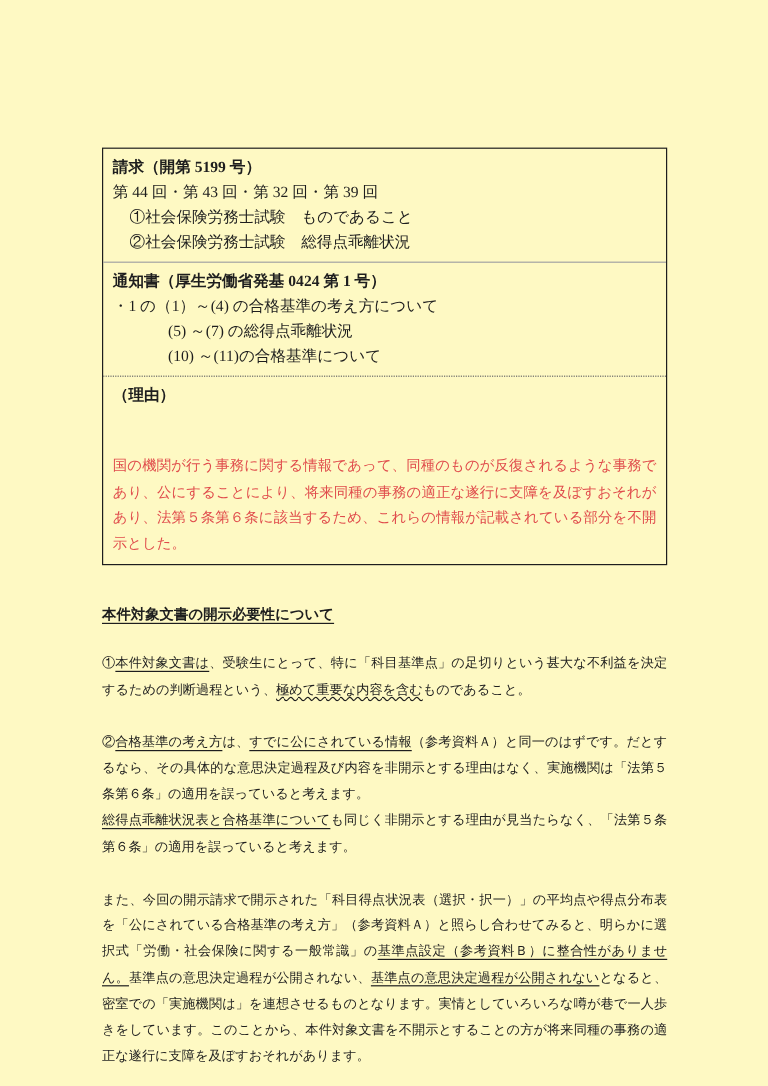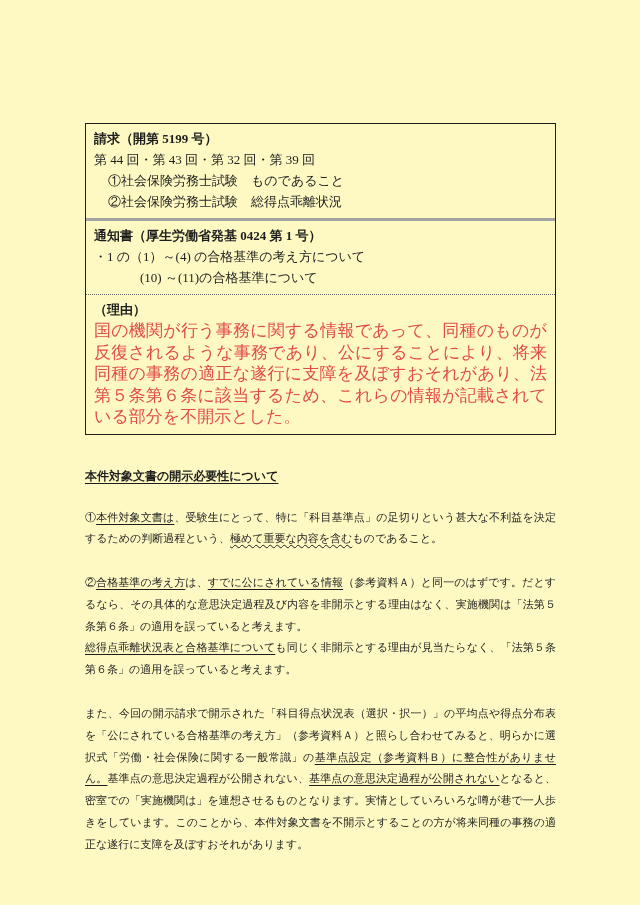--- a/index.html
+++ b/index.html
@@ -16,30 +16,31 @@
     left:85px; top:123px;
     width:471px;
   }
   
   .info-table {
     border:1.5px solid #1e1e1e;
     font-size:13px;
     line-height:21px;
   }
   .trow { padding:4px 8px 6px 8px; }
-  .trow-sep-solid { border-top:3px solid #a3a3a3; }
+  .trow-sep-solid { border-top:1px solid #a3a3a3; }
   .trow-sep-dotted { border-top:1px dotted #666666; }
   .row-title { font-weight:bold; }
   .indent1 { padding-left:14px; }
   .indent2 { padding-left:46px; }
   .reason-body {
     color:#e04c4c;
     text-align:justify;
     line-height:21.5px;
-    font-size:17px;
+    font-size:12px;
+    margin-top:39px;
   }
   
   .doc-heading {
     margin:33px 0 0 0;
     font-size:12px;
     font-weight:bold;
     text-decoration:underline;
     text-underline-offset:3px;
   }
   .para {
@@ -71,20 +72,21 @@
       <div class="trow">
         <div class="row-title">請求（開第 5199 号）</div>
         <div>第 44 回・第 43 回・第 32 回・第 39 回</div>
         <div class="indent1">①社会保険労務士試験　ものであること</div>
         <div class="indent1">②社会保険労務士試験　総得点乖離状況</div>
       </div>
 
       <div class="trow trow-sep-solid">
         <div class="row-title">通知書（厚生労働省発基 0424 第 1 号）</div>
         <div>・1 の（1）～(4) の合格基準の考え方について</div>
+        <div class="indent2">(5) ～(7) の総得点乖離状況</div>
         <div class="indent2">(10) ～(11)の合格基準について</div>
       </div>
 
       <div class="trow trow-sep-dotted">
         <div class="row-title">（理由）</div>
         <div class="reason-body">国の機関が行う事務に関する情報であって、同種のものが反復されるような事務であり、公にすることにより、将来同種の事務の適正な遂行に支障を及ぼすおそれがあり、法第５条第６条に該当するため、これらの情報が記載されている部分を不開示とした。</div>
       </div>
 
     </div>
 

